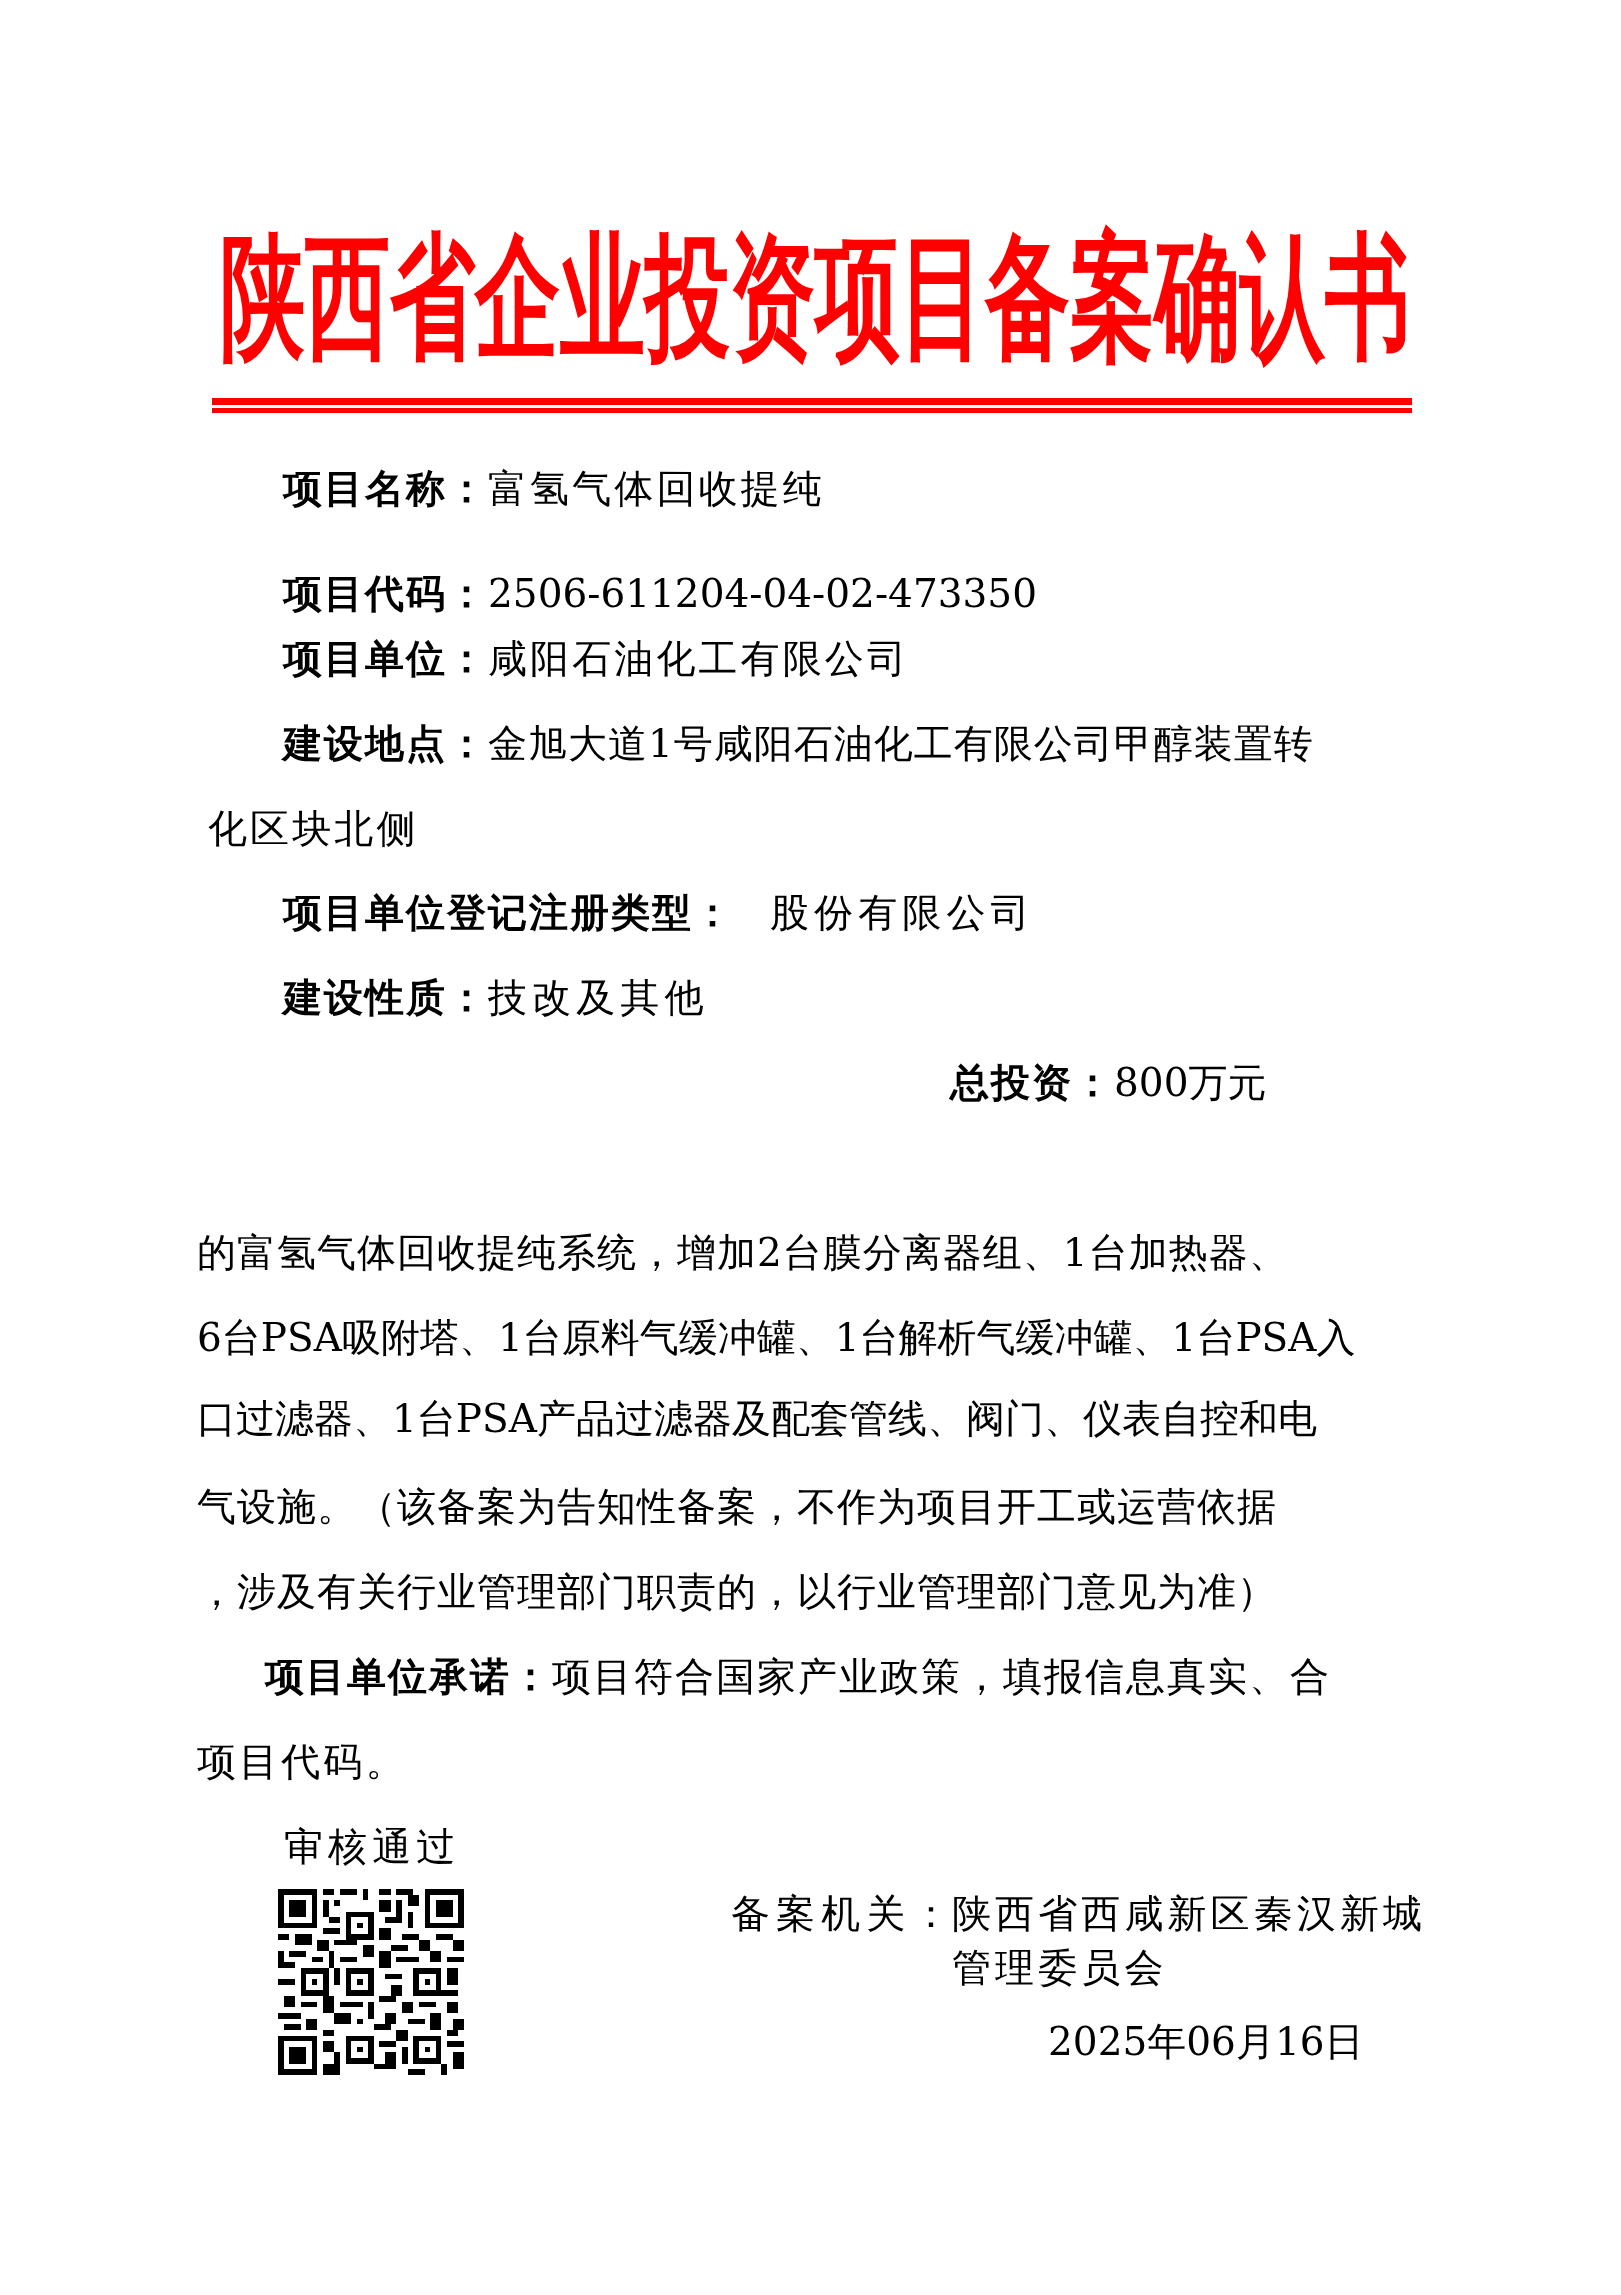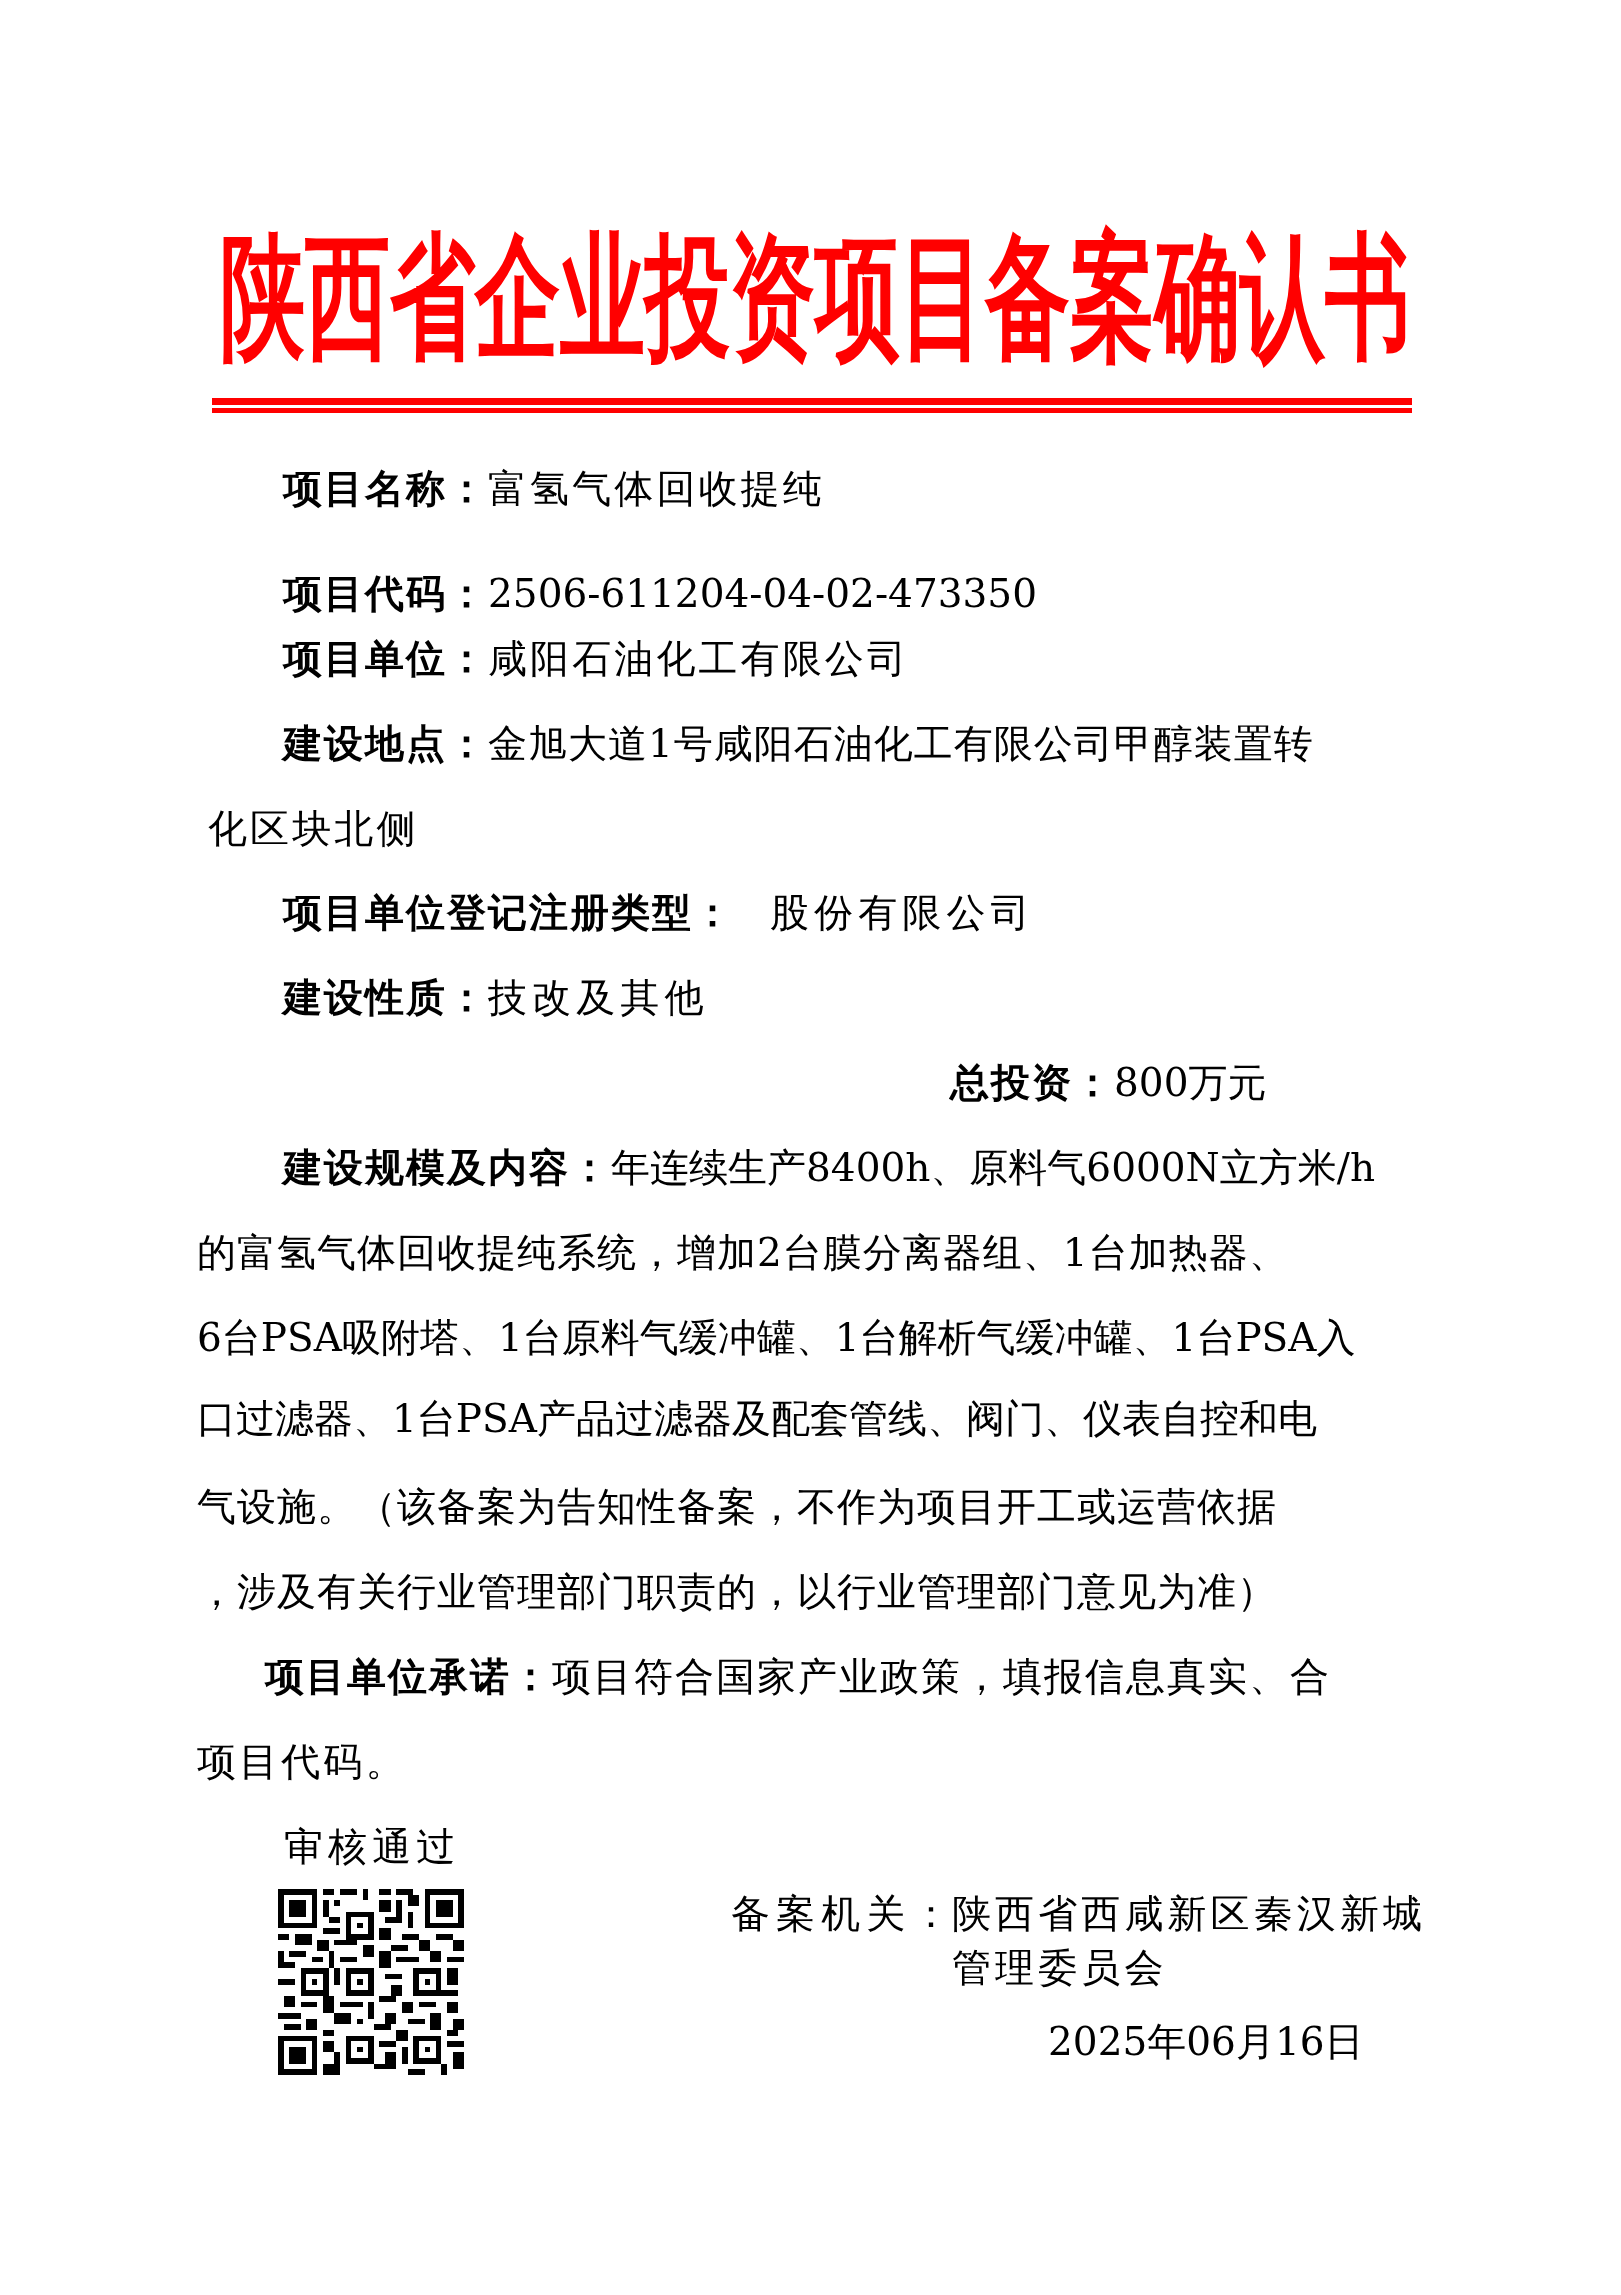--- a/index.html
+++ b/index.html
@@ -119,23 +119,20 @@
 
   <div class="line" style="left:283px; top:975px;">
     <span class="label">建设性质：</span><span class="value" style="letter-spacing:5.1px;">技改及其他</span>
   </div>
 
 
   <div class="line" style="left:950px; top:1060px;">
     <span class="label">总投资：</span><span class="value" style="letter-spacing:0px;">800万元</span>
   </div>
 
-  <div class="line" style="left:283px; top:1145px;">
-    <span class="label">建设规模及内容：</span><span class="value" style="letter-spacing:0px;">年连续生产8400h、原料气6000N立方米/h</span>
-  </div>
   <div class="line cont" style="left:197px; top:1230px; letter-spacing:1px;">的富氢气体回收提纯系统，增加2台膜分离器组、1台加热器、</div>
   <div class="line cont" style="left:197px; top:1315px; letter-spacing:0px;">6台PSA吸附塔、1台原料气缓冲罐、1台解析气缓冲罐、1台PSA入</div>
   <div class="line cont" style="left:197px; top:1360px; letter-spacing:0px;margin-top:36px;">口过滤器、1台PSA产品过滤器及配套管线、阀门、仪表自控和电</div>
   <div class="line cont" style="left:197px; top:1569px; letter-spacing:1px;">，涉及有关行业管理部门职责的，以行业管理部门意见为准）</div>
   <div class="line cont" style="left:197px; top:1484px; letter-spacing:1px;">气设施。（该备案为告知性备案，不作为项目开工或运营依据</div>
 
   <div class="line" style="left:265px; top:1654px;">
     <span class="label">项目单位承诺：</span><span class="value" style="letter-spacing:2px;">项目符合国家产业政策，填报信息真实、合</span>
   </div>
   <div class="line cont" style="left:197px; top:1739px;">项目代码。</div>

